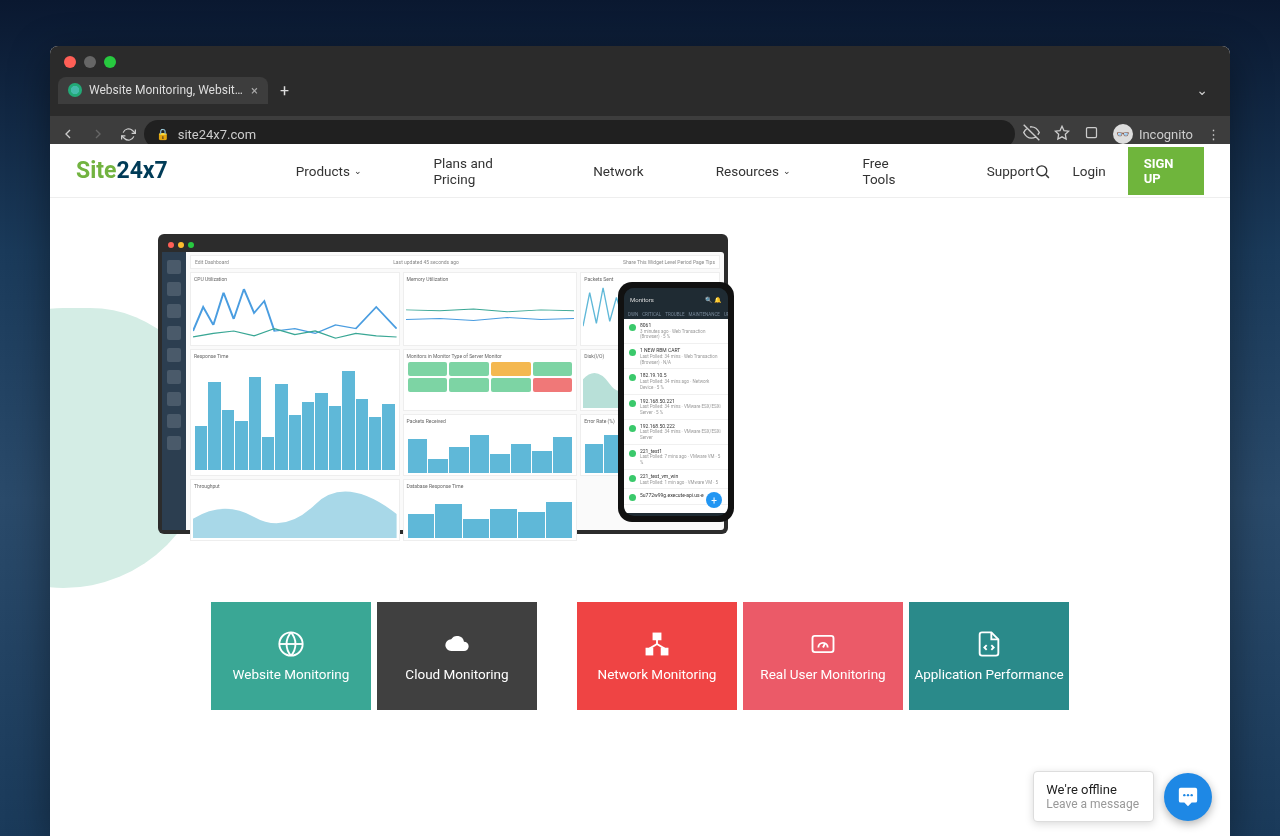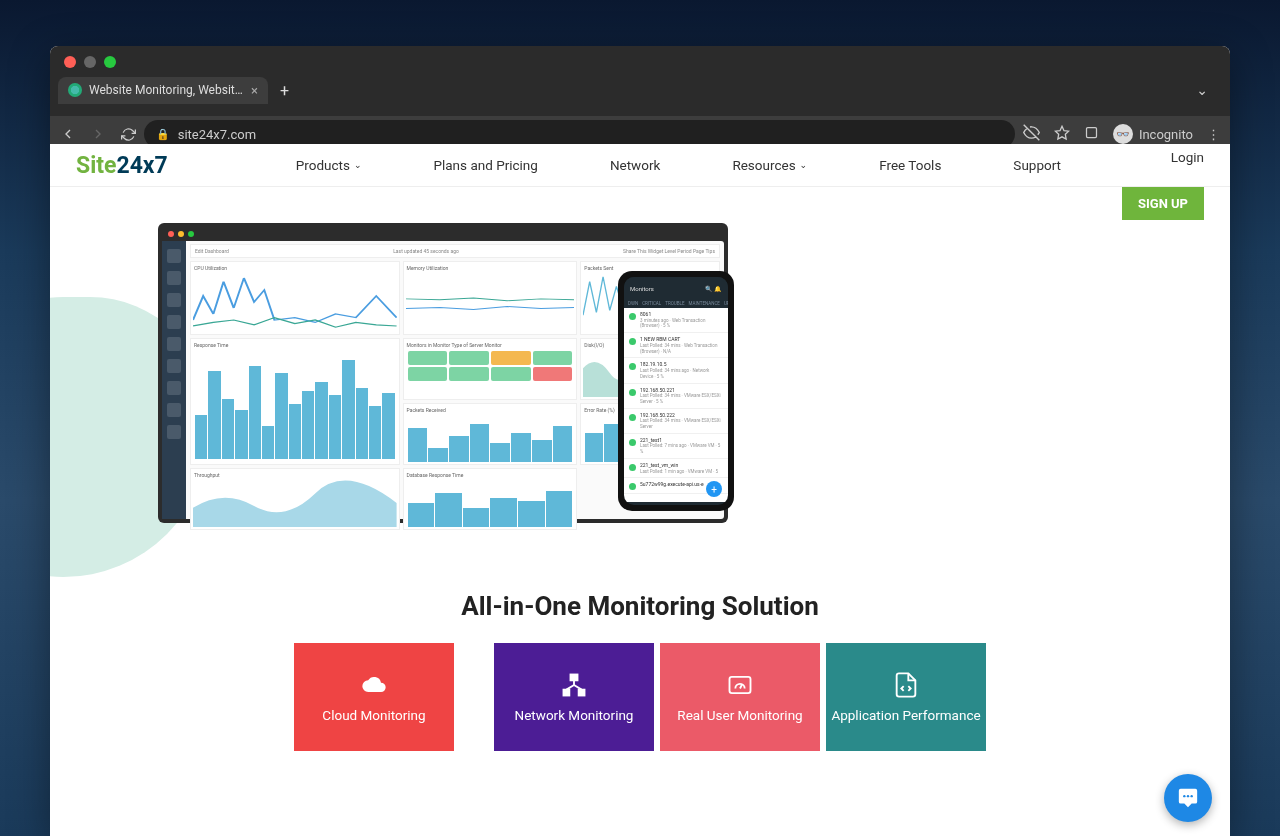--- a/index.html
+++ b/index.html
@@ -90,31 +90,31 @@
 .page {
   position: absolute;
   top: 98px;
   left: 0; right: 0; bottom: 0;
   background: #fff;
   overflow: hidden;
 }
 .site-nav {
   display: flex;
   align-items: center;
-  height: 43px;
+  height: 54px;
   padding: 0 26px;
   border-bottom: 1px solid #eee;
 }
 .logo { display: flex; align-items: baseline; font-weight: 700; font-size: 23px; }
 .logo .site { color: #72b340; }
 .logo .rest { color: #003b57; }
 .nav-links { display: flex; gap: 24px; margin-left: 80px; font-size: 13.5px; color: #333; }
 .nav-item { cursor: pointer; display: flex; align-items: center; gap: 4px; padding-left: 48px; }
 .caret { font-size: 9px; }
-.nav-right { margin-left: auto; display: flex; align-items: flex-end; gap: 22px; flex-direction: column; }
+.nav-right { margin-left: auto; display: flex; align-items: center; gap: 22px; }
 .search-icon { width: 16px; height: 16px; cursor: pointer; }
 .login-link { font-size: 13.5px; color: #333; cursor: pointer; }
 .signup-btn { background: #6fb53c; color: #fff; font-weight: 700; font-size: 13px; padding: 9px 16px; cursor: pointer; }
 
 .hero {
   position: relative;
   padding: 36px 50px 20px 98px;
   display: flex;
 }
 .hero-blob {
@@ -180,21 +180,21 @@
 .phone-text { font-size:5px; color:#333; line-height:1.3; }
 .phone-text .sub { color:#999; font-size:4.5px; }
 .phone-fab { position:absolute; bottom:14px; right:12px; width:16px; height:16px; background:#2196f3; border-radius:50%; color:#fff; display:flex; align-items:center; justify-content:center; font-size:10px; }
 
 .solutions-section { padding: 48px 40px 0; text-align:center; }
 .solutions-title { font-size: 26px; font-weight:700; color:#222; margin-bottom: 22px; }
 .cards { display:flex; gap:6px; justify-content:center; padding: 0 58px; }
 .card { flex:1; max-width:160px; height:108px; display:flex; flex-direction:column; align-items:center; justify-content:center; color:#fff; cursor:pointer; gap:8px; }
 .card-icon { width:30px; height:28px; }
 .card-label { font-size:13.5px; line-height:1.25; text-align:center; }
-.c1{background:#3aa795;} .c2{background:#0b2d4e;} .c3{background:#ef4444;} .c4{background:#4c1d95;margin-left:34px;} .c5{background:#2a8a8a;} .c6{background:#eb5a68;}
+.c1{background:#3aa795;} .c2{background:#0b2d4e;} .c3{background:#404040;} .c4{background:#ef4444;margin-left:34px;} .c5{background:#2a8a8a;} .c6{background:#eb5a68;}
 
 .chat-widget {
   position:absolute;
   bottom: 14px;
   right: 18px;
   display:flex;
   align-items:center;
   gap:10px;
 }
 .chat-box { background:#fff; border:1px solid #ddd; box-shadow:0 2px 8px rgba(0,0,0,0.15); padding:10px 14px 10px 12px; font-size:13px; border-radius:4px; }
@@ -511,22 +511,29 @@
                   </div>
               </div>
             </div>
             <div class="phone-fab">+</div>
           </div>
         </div>
       </div>
     </div>
 
     <div class="solutions-section">
-      <h2 class="solutions-title">All-in-One Monitoring Solution</h2>
       <div class="cards">
+        <div class="card c1">
+          <svg class="card-icon" viewBox="0 0 24 24" fill="none" stroke="#fff" stroke-width="1.6">
+              <circle cx="12" cy="12" r="10"></circle>
+              <line x1="2" y1="12" x2="22" y2="12"></line>
+              <path d="M12 2a15 15 0 010 20M12 2a15 15 0 000 20"></path>
+            </svg>
+          <div class="card-label">Website Monitoring</div>
+        </div>
         <div class="card c3">
           <svg class="card-icon" viewBox="0 0 24 24" fill="#fff">
               <path d="M18 10a4 4 0 010 8H7a5 5 0 010-10 6 6 0 0111 2z"></path>
             </svg>
           <div class="card-label">Cloud Monitoring</div>
         </div>
         <div class="card c4">
           <svg class="card-icon" viewBox="0 0 24 24" fill="none" stroke="#fff" stroke-width="1.6">
               <rect x="9" y="3" width="6" height="5" fill="#fff"></rect>
               <rect x="3" y="16" width="5" height="5" fill="#fff"></rect>
@@ -551,20 +558,24 @@
               <polyline points="14 2 14 8 20 8"></polyline>
               <polyline points="10 13 8 15 10 17"></polyline>
               <polyline points="14 13 16 15 14 17"></polyline>
             </svg>
           <div class="card-label">Application Performance</div>
         </div>
       </div>
     </div>
 
     <div class="chat-widget">
+      <div class="chat-box">
+        <div class="line1">We're offline</div>
+        <div class="line2">Leave a message</div>
+      </div>
       <div class="chat-bubble">
         <svg width="22" height="22" viewBox="0 0 24 24" fill="#fff">
             <path d="M20 2H4a2 2 0 00-2 2v12a2 2 0 002 2h4l4 4 4-4h4a2 2 0 002-2V4a2 2 0 00-2-2z"></path>
             <circle cx="8" cy="10" r="1.3" fill="#1e88e5"></circle>
             <circle cx="12" cy="10" r="1.3" fill="#1e88e5"></circle>
             <circle cx="16" cy="10" r="1.3" fill="#1e88e5"></circle>
           </svg>
       </div>
     </div>
 

